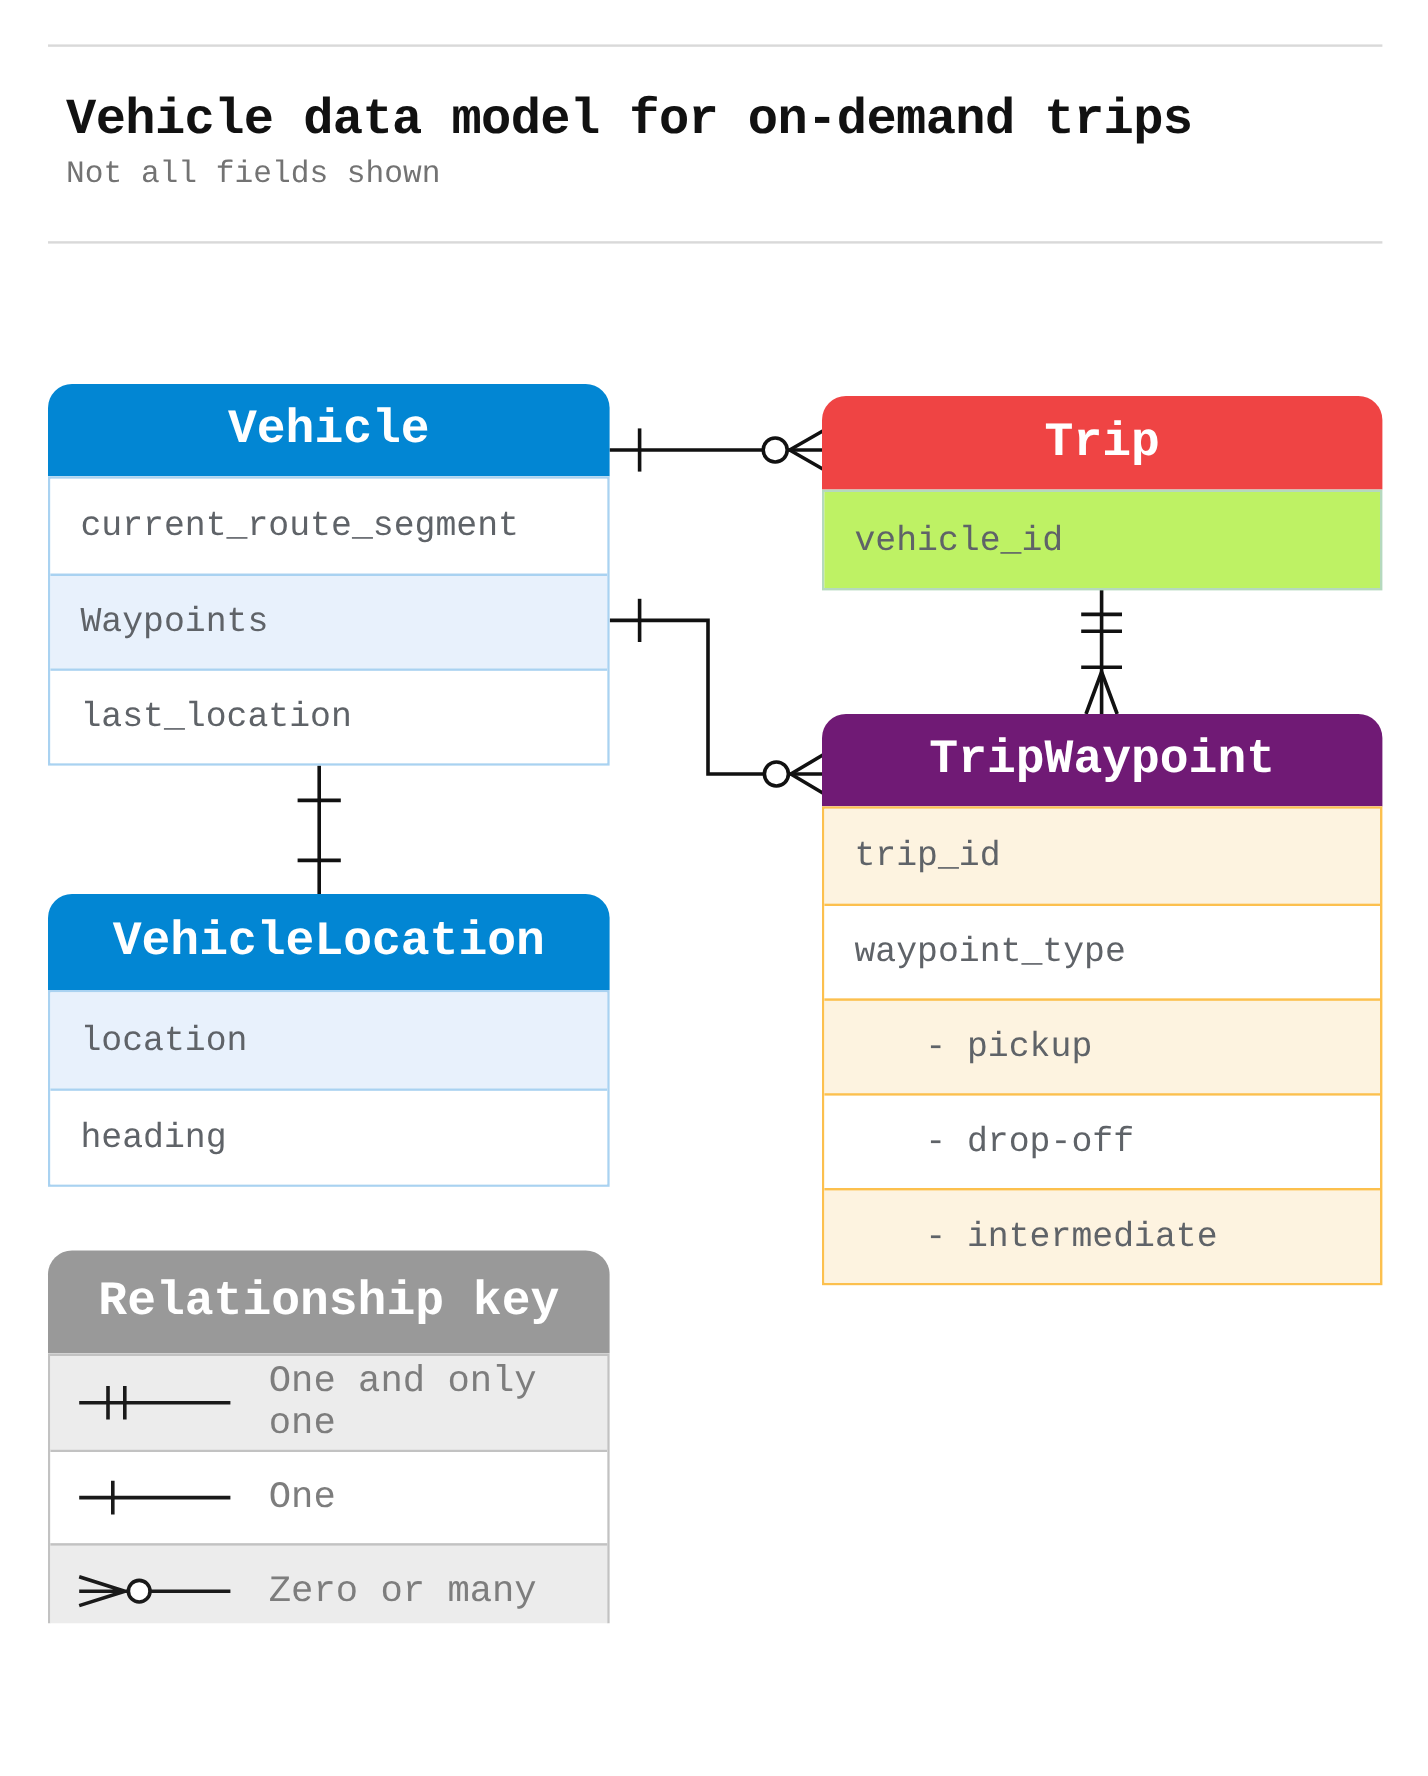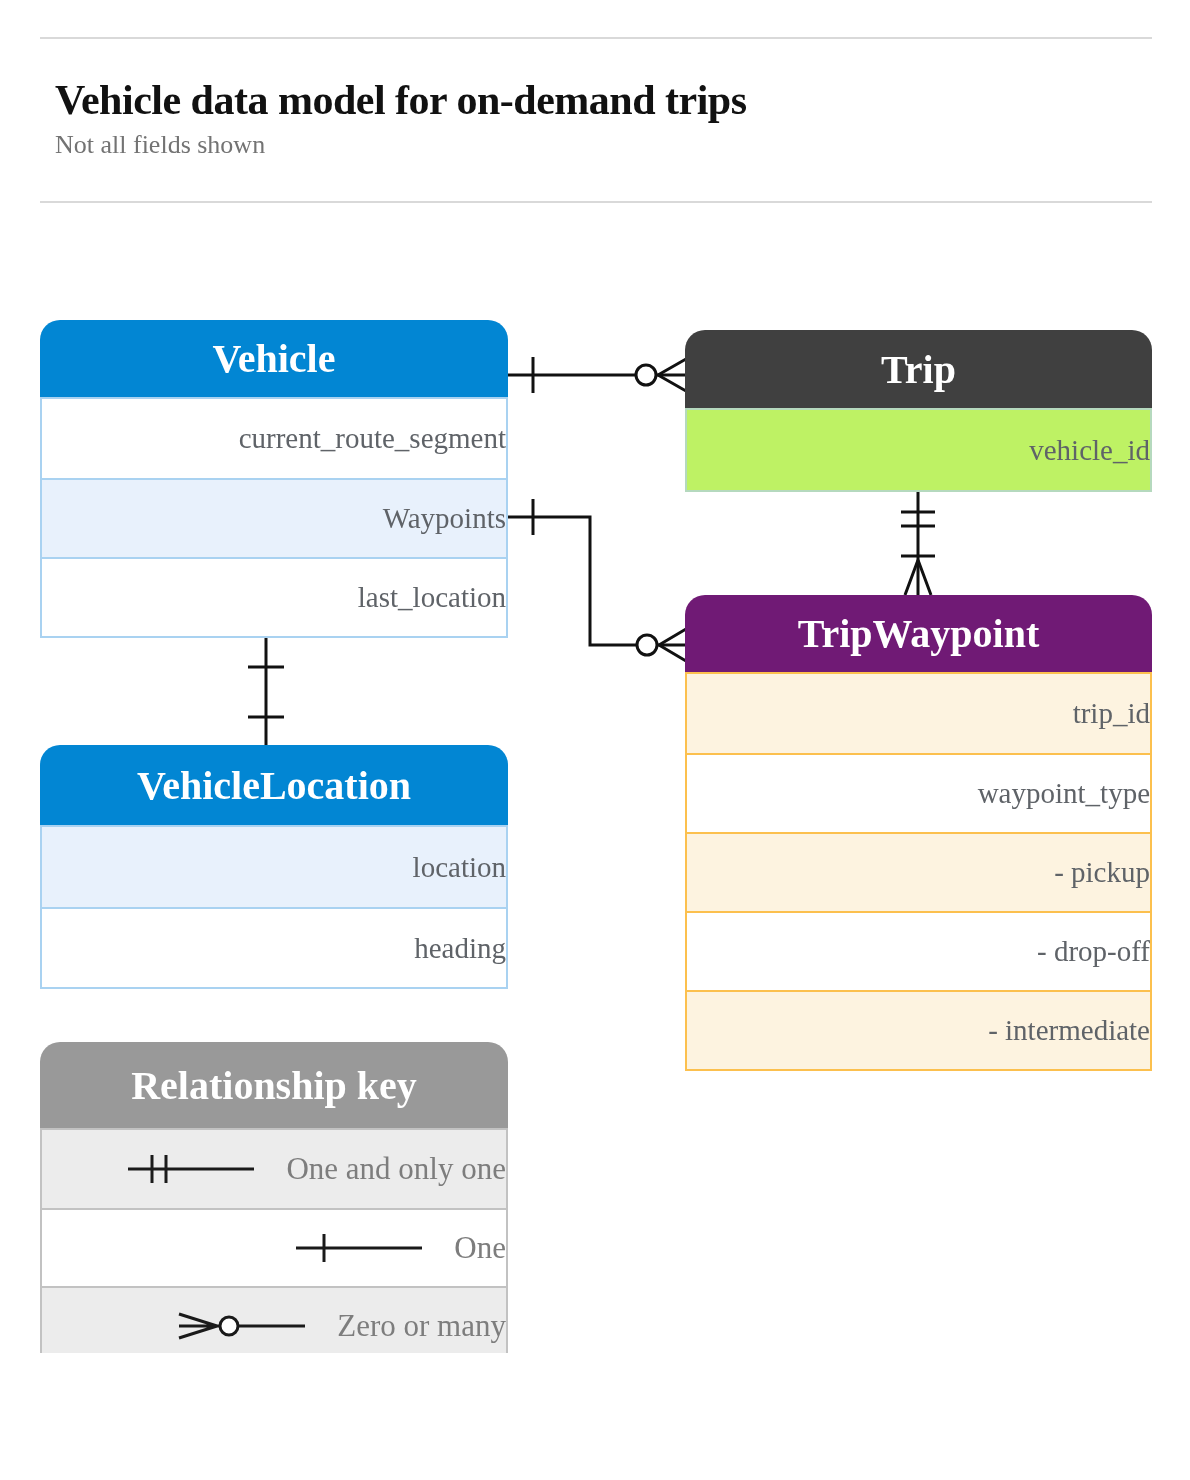--- a/index.html
+++ b/index.html
@@ -1,39 +1,39 @@
 <!DOCTYPE html>
 <html><head>
 <meta charset="utf-8">
 <style>
   html,body{margin:0;padding:0;background:#ffffff;}
   #page{position:relative;width:1190px;height:1353px;background:#fff;overflow:hidden;
-        font-family:Liberation Serif, serif;}
+        font-family:Liberation Mono, monospace;}
   .hr{position:absolute;height:2px;background:#d9d9d9;left:40px;width:1112px;}
   #hr-top{top:37px;}
   #hr-bottom{top:201px;}
   #title{position:absolute;left:55px;top:76px;font-size:42px;font-weight:700;color:#111;letter-spacing:-0.5px;}
   #subtitle{position:absolute;left:55px;top:130px;font-size:26px;color:#737373;}
 
   .etable{position:absolute;}
   .thead{display:flex;align-items:center;justify-content:center;
          border-radius:20px 20px 0 0;color:#fff;font-weight:700;font-size:40px;}
   .tbody{border:2px solid;box-sizing:border-box;background:#fff;}
   .row{box-sizing:border-box;padding-left:25px;font-size:29px;color:#5f6368;
-       display:flex;align-items:center;background:#fff;justify-content:flex-end;}
+       display:flex;align-items:center;background:#fff;}
   .row + .row{border-top:2px solid;}
-  .row.indent{padding-left:52px;}
+  .row.indent{padding-left:84px;}
 
   
   .c-blue .thead{background:#0286d3;}
   .c-blue .tbody{border-color:#a9d2f1;}
   .c-blue .row + .row{border-top-color:#a9d2f1;}
   .c-blue .row.tint{background:#e8f1fc;}
   
-  .c-green .thead{background:#404040;}
+  .c-green .thead{background:#ef4444;}
   .c-green .tbody{border-color:#b5d9be;}
   .c-green .row.tint{background:#bef264;}
   
   .c-orange .thead{background:#701a75;}
   .c-orange .tbody{border-color:#fcc04e;}
   .c-orange .row + .row{border-top-color:#fcc04e;}
   .c-orange .row.tint{background:#fdf3e0;}
   
   .c-gray .thead{background:#999999;}
   .c-gray .tbody{border-color:#c2c2c2;}

